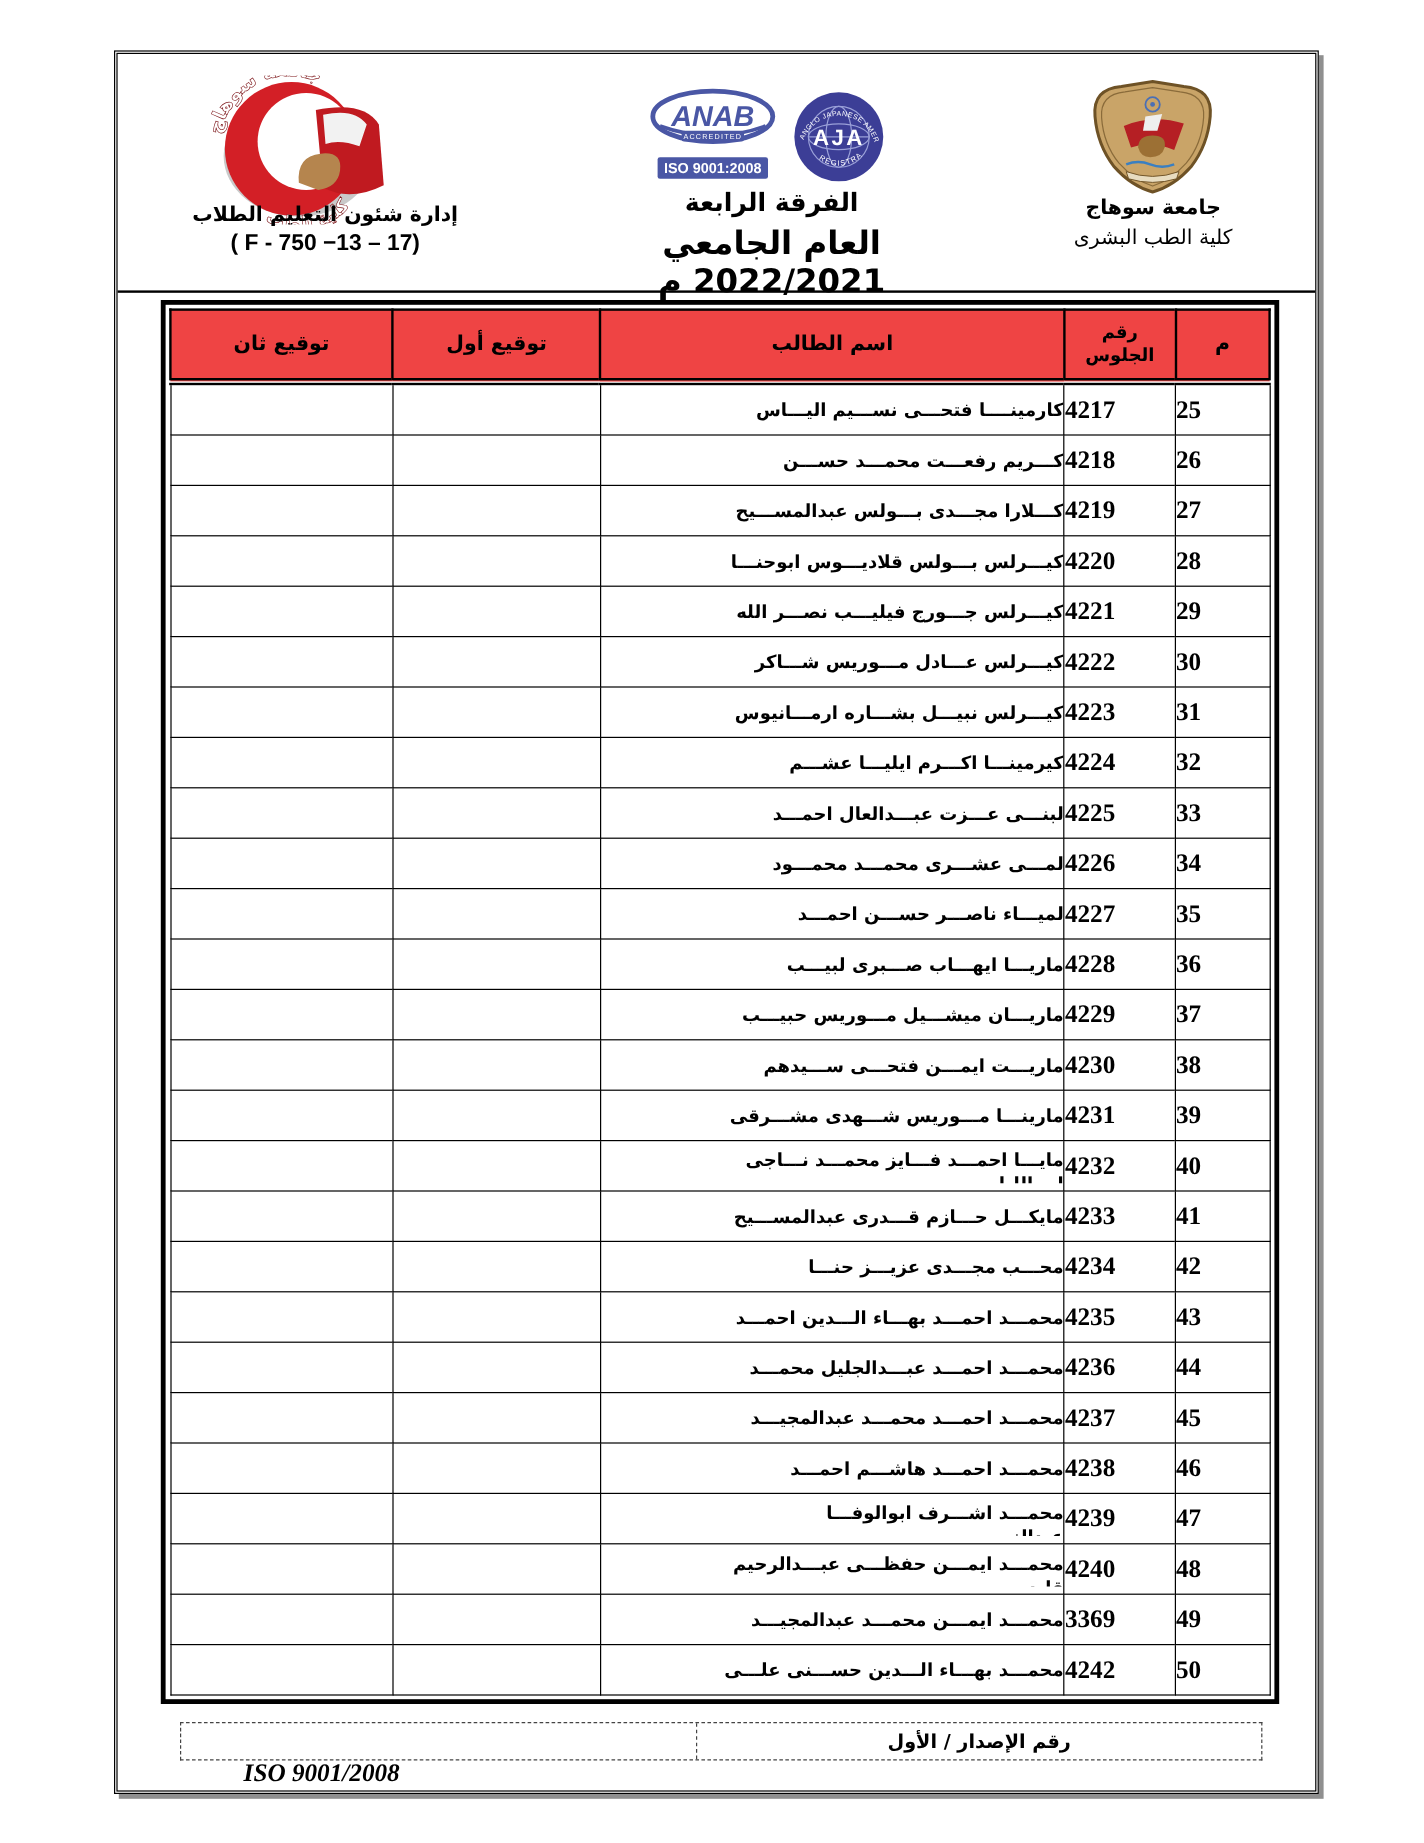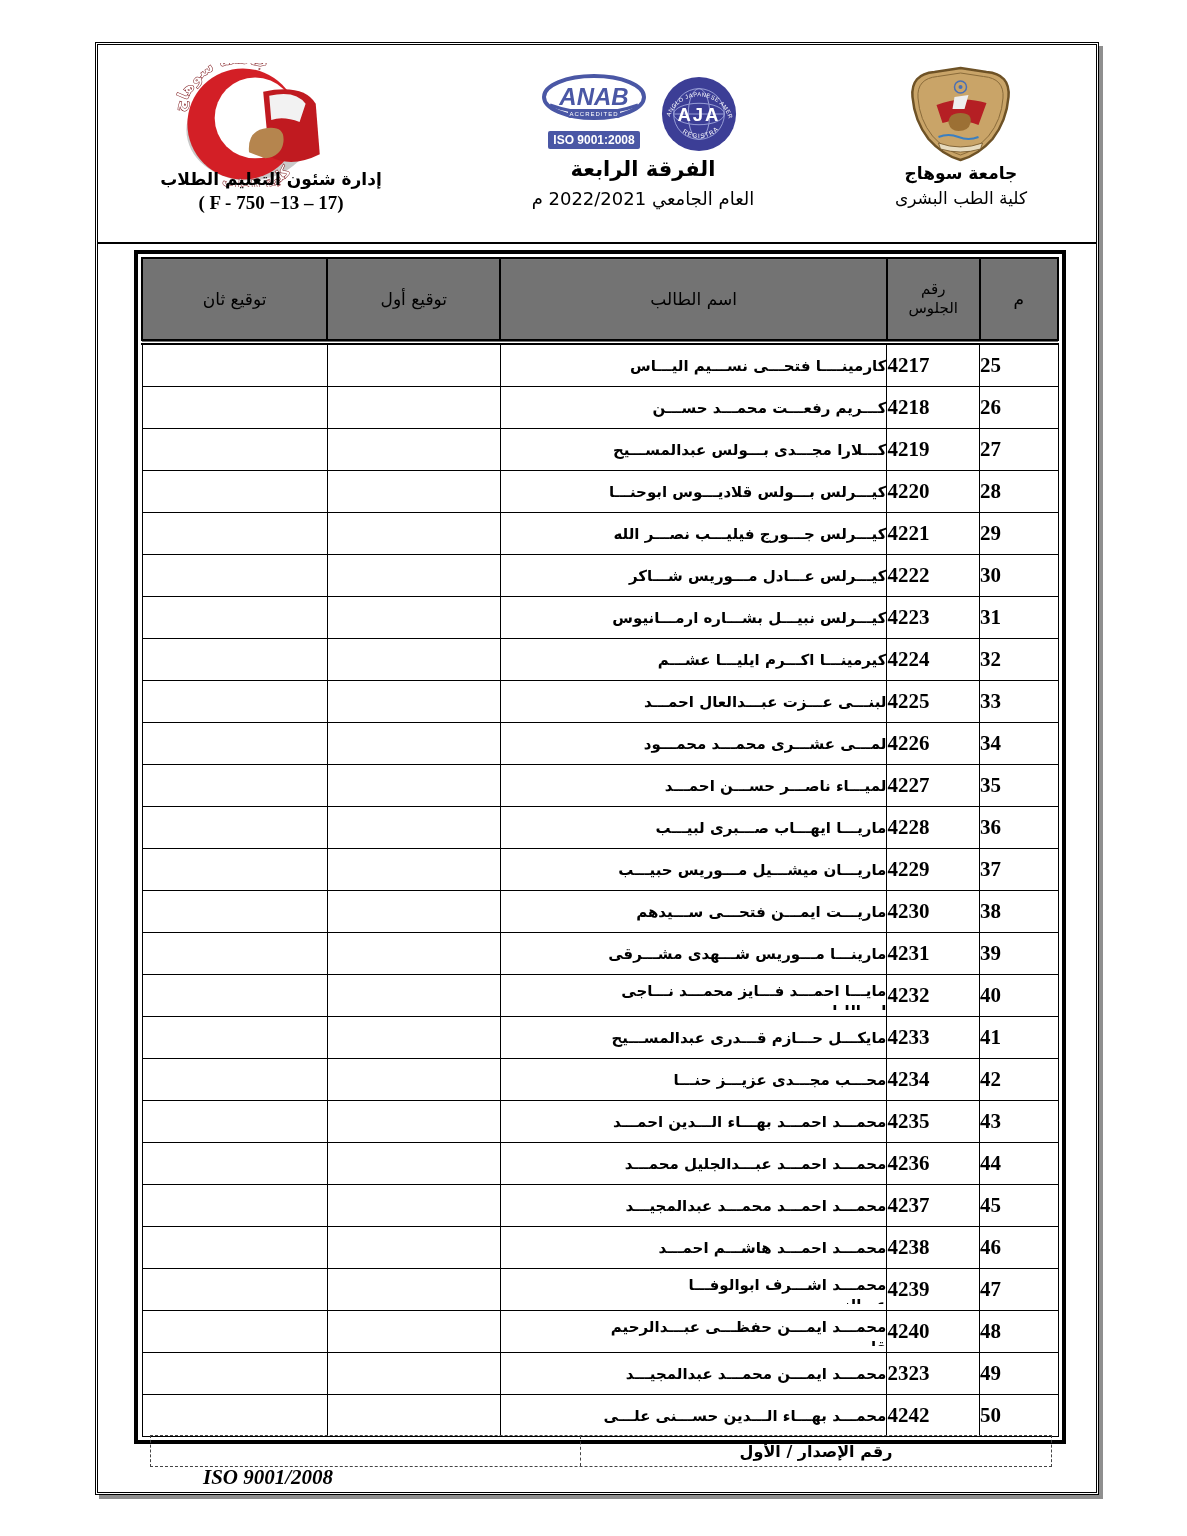--- a/index.html
+++ b/index.html
@@ -6,38 +6,38 @@
   .page{position:relative;width:1187px;height:1536px;background:#fff;overflow:hidden;
         font-family:"DejaVu Sans",sans-serif;color:#000;}
   .frame{position:absolute;left:95px;top:42px;width:998px;height:1447px;
          border:3px double #000;box-shadow:4px 4px 0 #8f8f8f;background:#fff;}
 
   
   .crescent-logo{position:absolute;left:52px;top:18px;width:192px;height:124px;}
   .dept-block{position:absolute;left:8px;top:124px;width:330px;text-align:center;}
   .dept-name{font-size:17px;font-weight:bold;direction:rtl;}
   .form-code{font-size:19px;font-weight:bold;direction:ltr;
-             font-family:Liberation Serif, serif;margin-top:3px;}
+             font-family:Liberation Sans, sans-serif;margin-top:3px;}
   .center-block{position:absolute;left:390px;top:0;width:310px;text-align:center;}
   .anab-logo{position:absolute;left:50px;top:28px;width:112px;height:82px;}
   .aja-logo{position:absolute;left:172px;top:30px;width:78px;height:78px;}
   .doc-title{position:absolute;left:0;top:112px;width:100%;font-size:21px;font-weight:bold;direction:rtl;}
-  .doc-year{position:absolute;left:0;top:143px;width:100%;font-size:18px;font-weight:normal;direction:rtl;}
+  .doc-year{position:absolute;left:0;top:143px;width:100%;font-size:27px;font-weight:bold;direction:rtl;}
   .univ-block{position:absolute;left:768px;top:0;width:190px;text-align:center;}
   .shield-logo{position:absolute;left:32px;top:20px;width:126px;height:98px;}
   .univ-name{position:absolute;left:0;top:118px;width:100%;font-size:17px;font-weight:bold;direction:rtl;}
   .faculty-name{position:absolute;left:0;top:143px;width:100%;font-size:17px;font-weight:normal;direction:rtl;}
   .hr-line{position:absolute;left:0;top:197px;width:100%;height:2px;background:#000;}
 
   
   .table-frame{position:absolute;left:36px;top:205px;width:918px;
                border:4px solid #000;padding:3px;background:#fff;}
   table.roster{border-collapse:collapse;width:100%;table-layout:fixed;}
-  .roster th{background:#737373;border:2px solid #000;border-bottom:6px double #000;
-             height:56px;font-size:17px;font-weight:normal;padding:12px 4px;}
+  .roster th{background:#ef4444;border:2px solid #000;border-bottom:6px double #000;
+             height:56px;font-size:17px;font-weight:bold;padding:0 4px;}
   .roster th.h-seat{font-size:15px;line-height:19px;}
   .roster td{border:1px solid #000;height:41px;padding:0;vertical-align:middle;background:#fff;}
   .c-idx,.c-seat{font-family:"Liberation Serif",serif;font-weight:bold;font-size:21px;text-align:left;}
   .c-name{font-family:"DejaVu Sans",sans-serif;font-weight:bold;font-size:15px;
           text-align:right;padding:0 6px;overflow:hidden;}
   .nm{display:block;line-height:20px;white-space:nowrap;}
   .nm.l2{height:9px;overflow:hidden;}
 
   
   .footer-box{position:absolute;left:52px;top:1390px;width:900px;height:30px;direction:rtl;
@@ -385,21 +385,21 @@
     <td class="c-seat">4240</td>
     <td class="c-name">
       <span class="nm l1">محمـــد ايمـــن حفظـــى عبـــدالرحيم</span>
       <span class="nm l2">قايد</span>
     </td>
     <td></td>
     <td></td>
   </tr>
             <tr>
     <td class="c-idx">49</td>
-    <td class="c-seat">2323</td>
+    <td class="c-seat">3369</td>
     <td class="c-name">
       <span class="nm l1">محمـــد ايمـــن محمـــد عبدالمجيـــد</span>
 
     </td>
     <td></td>
     <td></td>
   </tr>
             <tr>
     <td class="c-idx">50</td>
     <td class="c-seat">4242</td>

